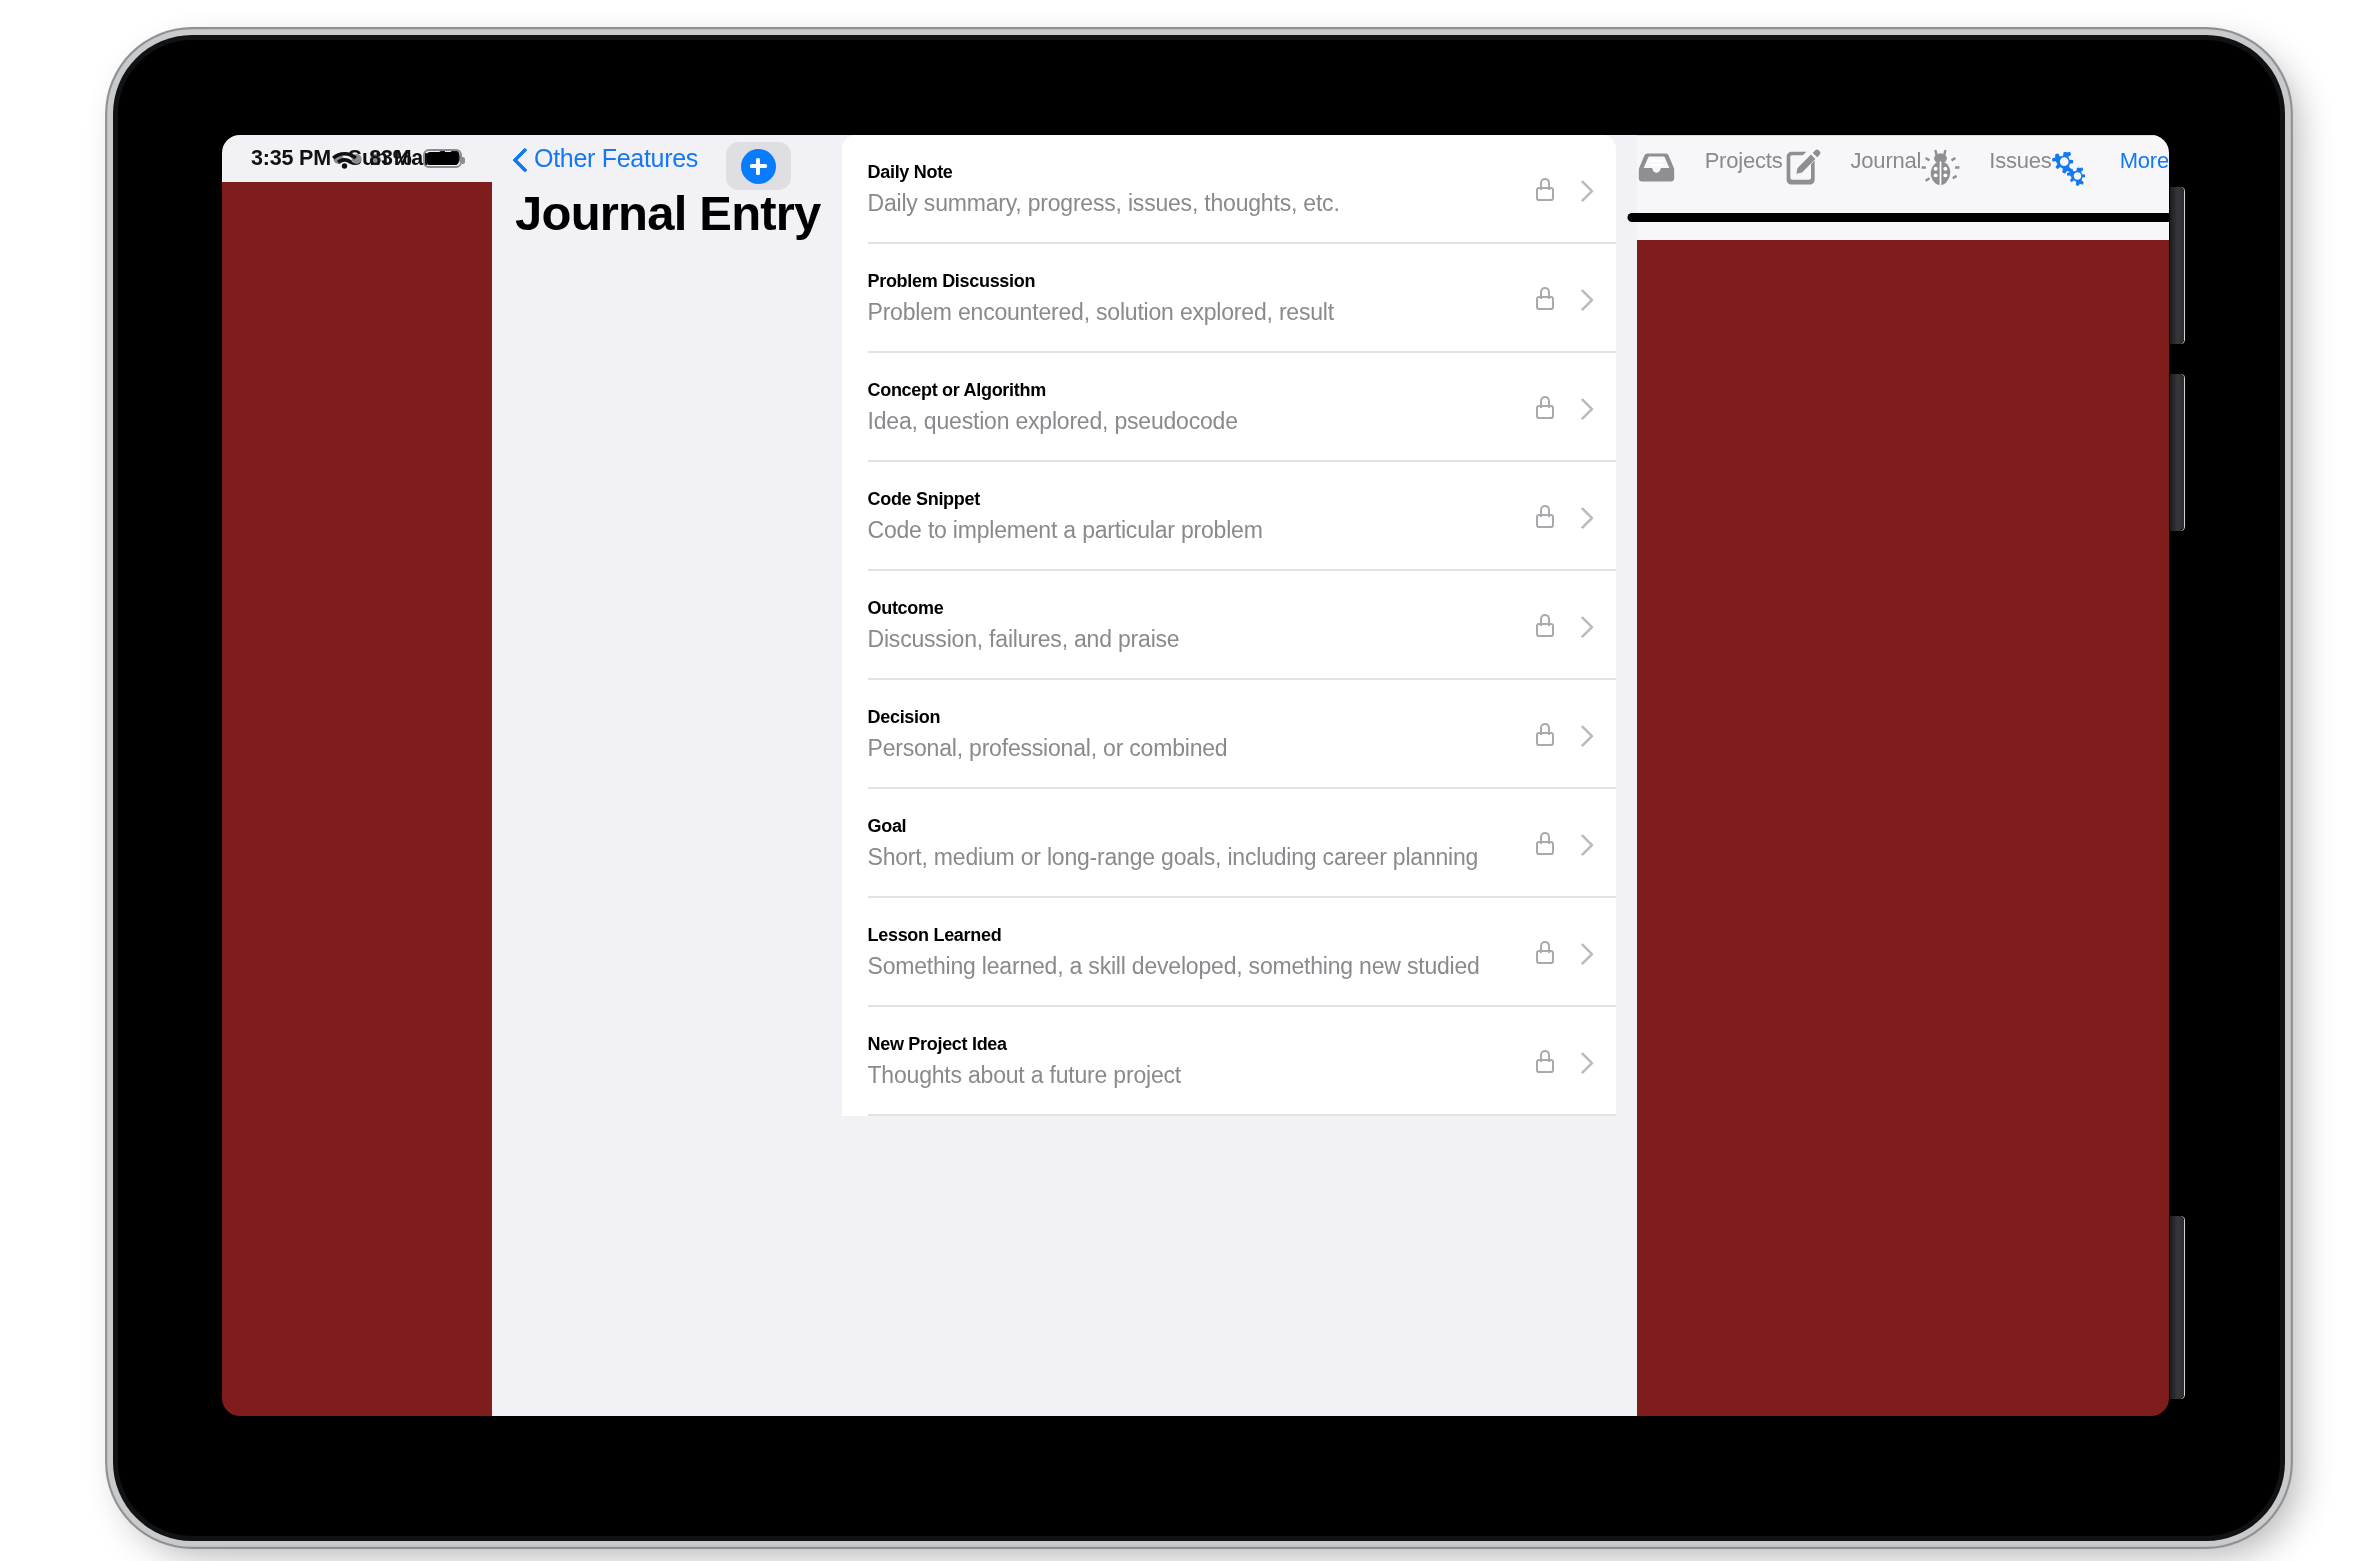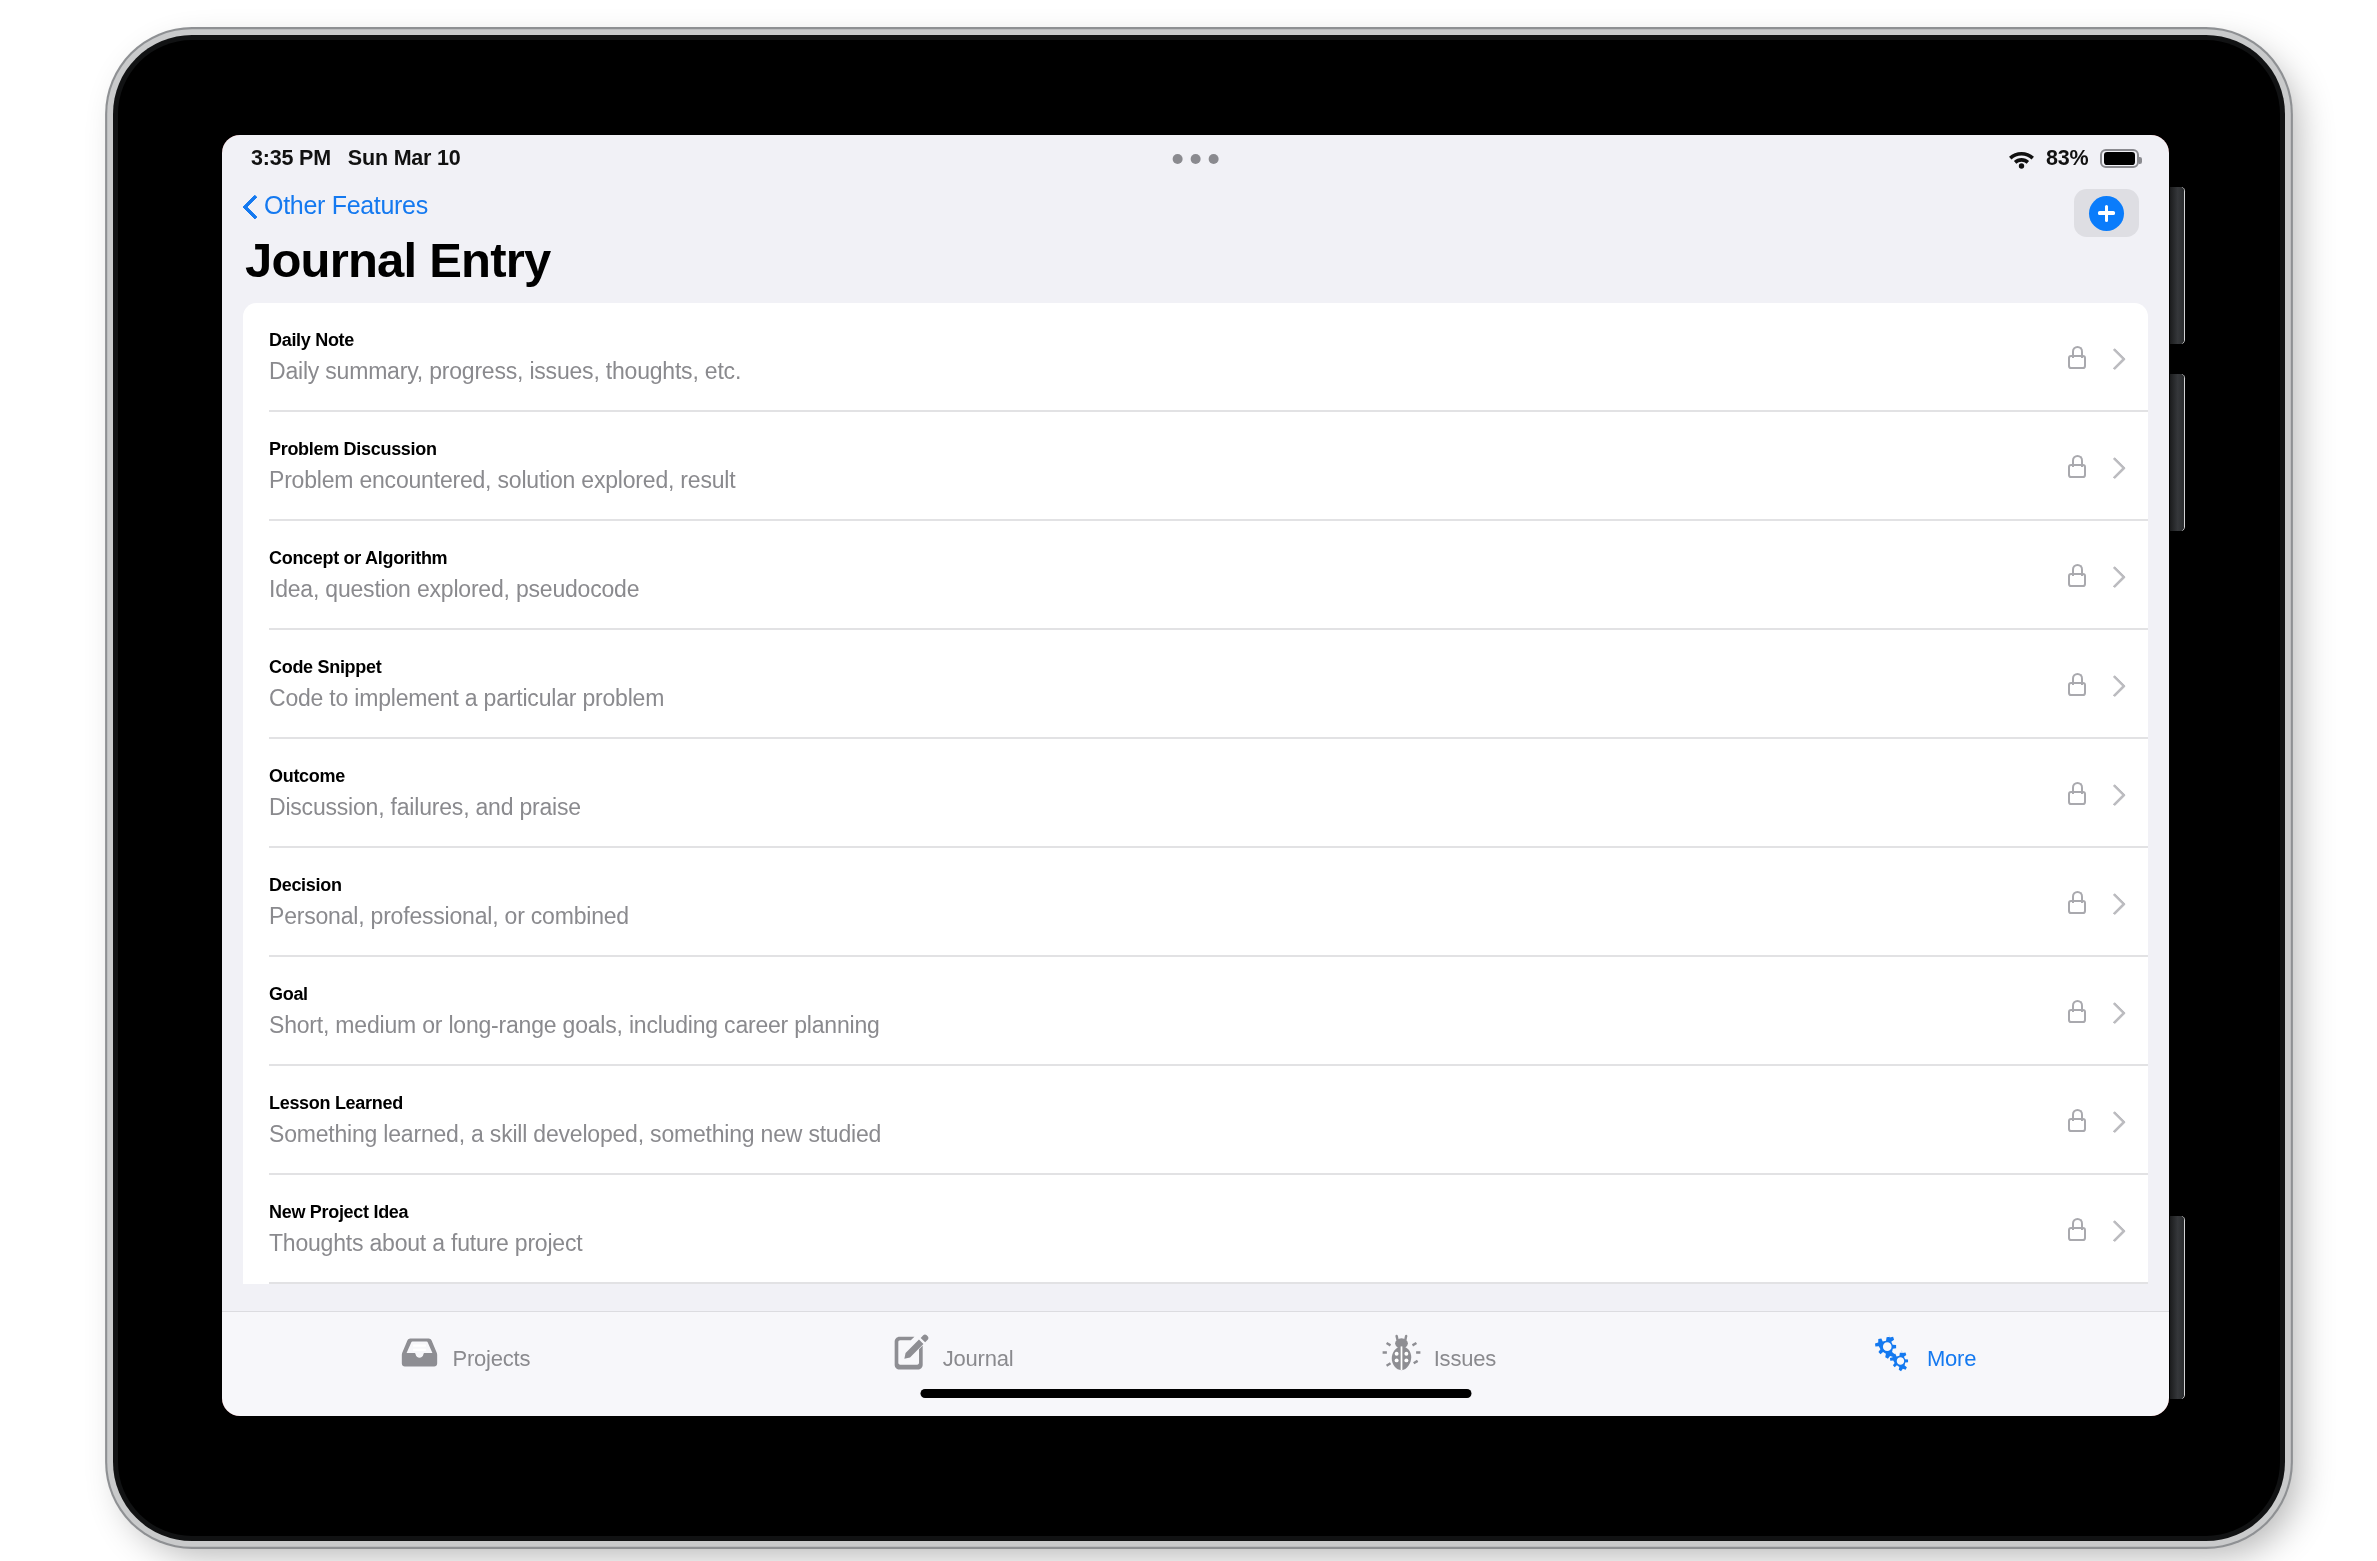--- a/index.html
+++ b/index.html
@@ -43,21 +43,21 @@
 
   
   #screen {
     position: absolute;
     left: 222px; top: 135px;
     width: 1947px; height: 1281px;
     background: #7f1d1d;
     border-radius: 18px;
     overflow: hidden;
     display: flex;
-    flex-direction: column;
+    flex-direction: row;
   }
 
   
   #status-bar {
     position: relative;
     height: 47px;
     background: #f1f1f6;
     flex: 0 0 auto;
     display: flex;
     align-items: center;
@@ -219,22 +219,22 @@
     flex: 0 0 auto;
     height: 105px;
     background: #f7f7fa;
     border-top: 1.6px solid #dcdce0;
     display: flex;
     align-items: flex-start;
     padding-top: 11.5px;
   }
   .tab-item {
     flex: 1 1 0;
-    display: flex; align-items: flex-end; justify-content: center;
-    gap: 13px;
+    display: flex; align-items: flex-start; justify-content: center;
+    gap: 29px;
     cursor: pointer;
     height: 48px;
   }
   .tab-label { font-size: 22px; letter-spacing: -0.2px; color: #8a8a8e; }
   .tab-item.active .tab-label { color: #1479f0; }
   .tab-icon { width: 39px; height: 39px; display: block; }
 
   #home-indicator {
     position: absolute;
     left: 50%; transform: translateX(-50%);

